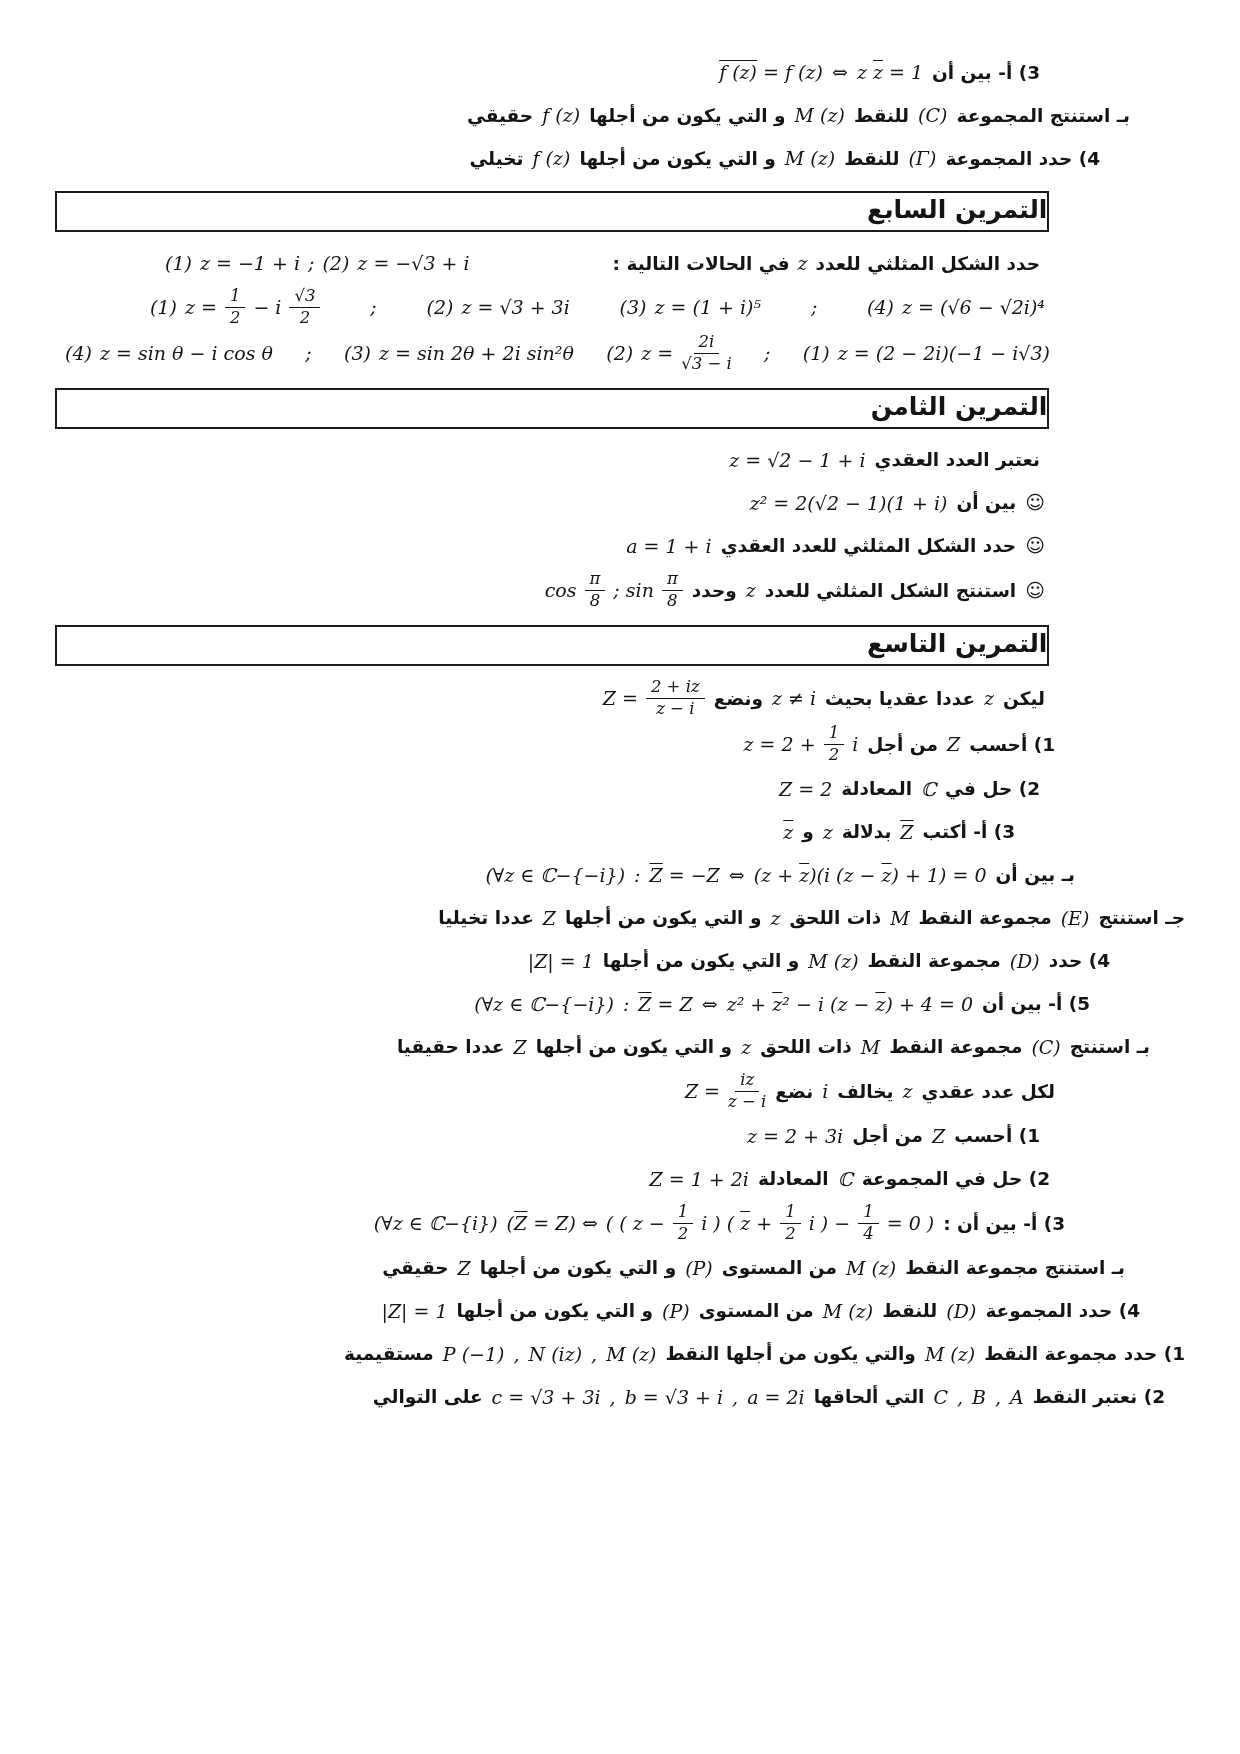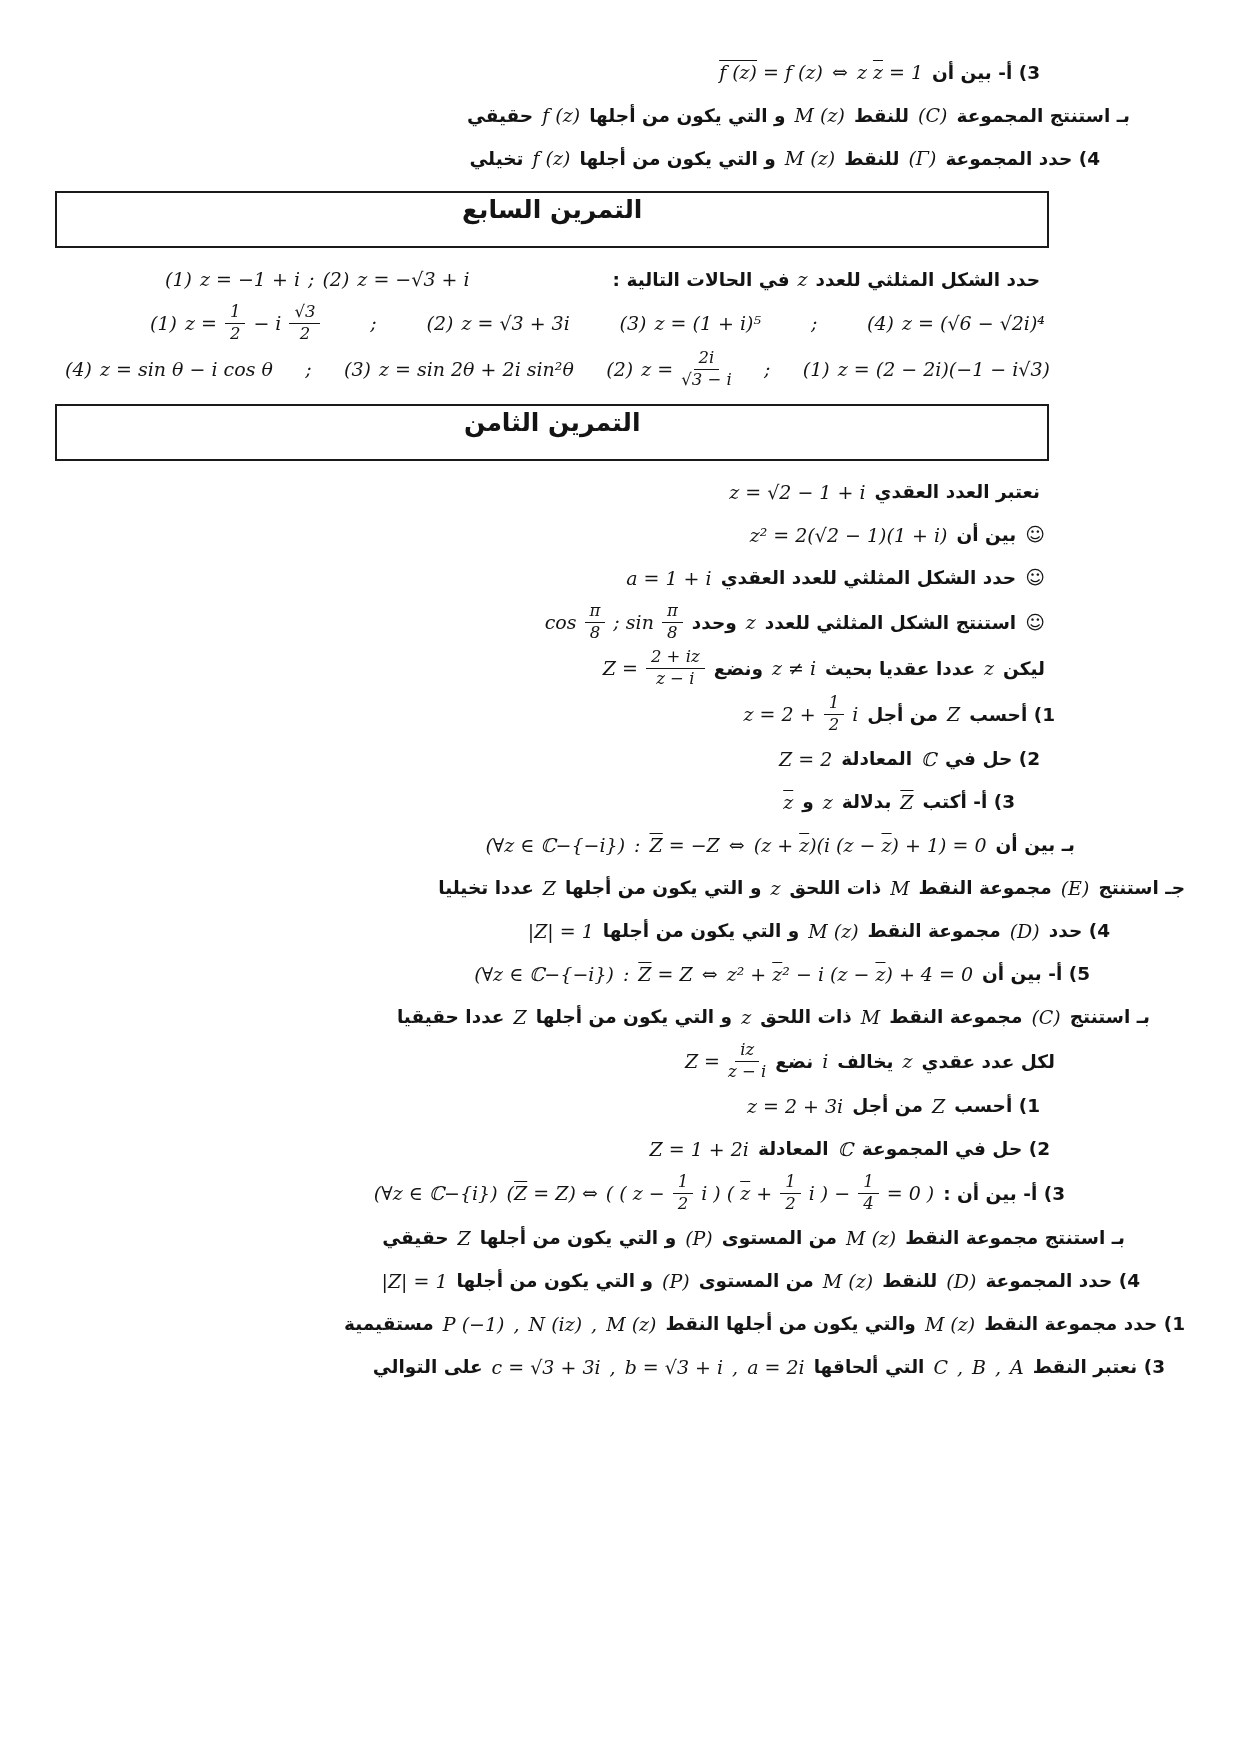--- a/index.html
+++ b/index.html
@@ -29,21 +29,21 @@
   .frac{
     display:inline-flex;flex-direction:column;align-items:center;
     font-family:"DejaVu Serif","Liberation Serif",serif;font-style:italic;
     font-size:16.5px;line-height:1.15;direction:ltr;vertical-align:middle;
   }
   .frac .num{border-bottom:1.5px solid #141414;padding:0 5px 1px 5px;}
   .frac .den{padding-top:1px;}
   .icon{font-size:19px;line-height:1;}
   .exbox{
     border:2px solid #1a1a1a;width:88%;margin:14px auto 12px 0;
-    text-align:center;padding:2px 0 22px 0;box-sizing:border-box;
+    text-align:right;padding:2px 0 6px 0;box-sizing:border-box;
   }
   .extitle{font-size:25px;font-weight:700;}
 </style>
 </head>
 <body>
 
 <div class="page">
   <div id="doc">
       <div class="line rtl" style="padding-right: 145px;">
         <span class="ar" dir="rtl">3) أ- بين أن</span>
@@ -163,20 +163,21 @@
             <span class="num">π</span>
             <span class="den">8</span>
           </span>
           <span class="m" dir="ltr">; sin</span>
           <span class="frac" dir="ltr">
             <span class="num">π</span>
             <span class="den">8</span>
           </span>
         </span>
       </div>
+      <div class="exbox"><span class="extitle" dir="rtl">التمرين التاسع</span></div>
       <div class="line rtl" style="padding-right: 140px;">
         <span class="ar" dir="rtl">ليكن</span>
         <span class="m" dir="ltr">z</span>
         <span class="ar" dir="rtl">عددا عقديا بحيث</span>
         <span class="m" dir="ltr">z ≠ i</span>
         <span class="ar" dir="rtl">ونضع</span>
         <span class="group" dir="ltr">
           <span class="m" dir="ltr">Z =</span>
           <span class="frac" dir="ltr">
             <span class="num">2 + iz</span>
@@ -330,21 +331,21 @@
         <span class="m" dir="ltr">M (z)</span>
         <span class="ar" dir="rtl">والتي يكون من أجلها النقط</span>
         <span class="m" dir="ltr">M (z)</span>
         <span class="m" dir="ltr">,</span>
         <span class="m" dir="ltr">N (iz)</span>
         <span class="m" dir="ltr">,</span>
         <span class="m" dir="ltr">P (−1)</span>
         <span class="ar" dir="rtl">مستقيمية</span>
       </div>
       <div class="line rtl" style="padding-right: 20px;">
-        <span class="ar" dir="rtl">3) نعتبر النقط</span>
+        <span class="ar" dir="rtl">2) نعتبر النقط</span>
         <span class="m" dir="ltr">A</span>
         <span class="m" dir="ltr">,</span>
         <span class="m" dir="ltr">B</span>
         <span class="m" dir="ltr">,</span>
         <span class="m" dir="ltr">C</span>
         <span class="ar" dir="rtl">التي ألحاقها</span>
         <span class="m" dir="ltr">a = 2i</span>
         <span class="m" dir="ltr">,</span>
         <span class="m" dir="ltr">b = √3 + i</span>
         <span class="m" dir="ltr">,</span>

